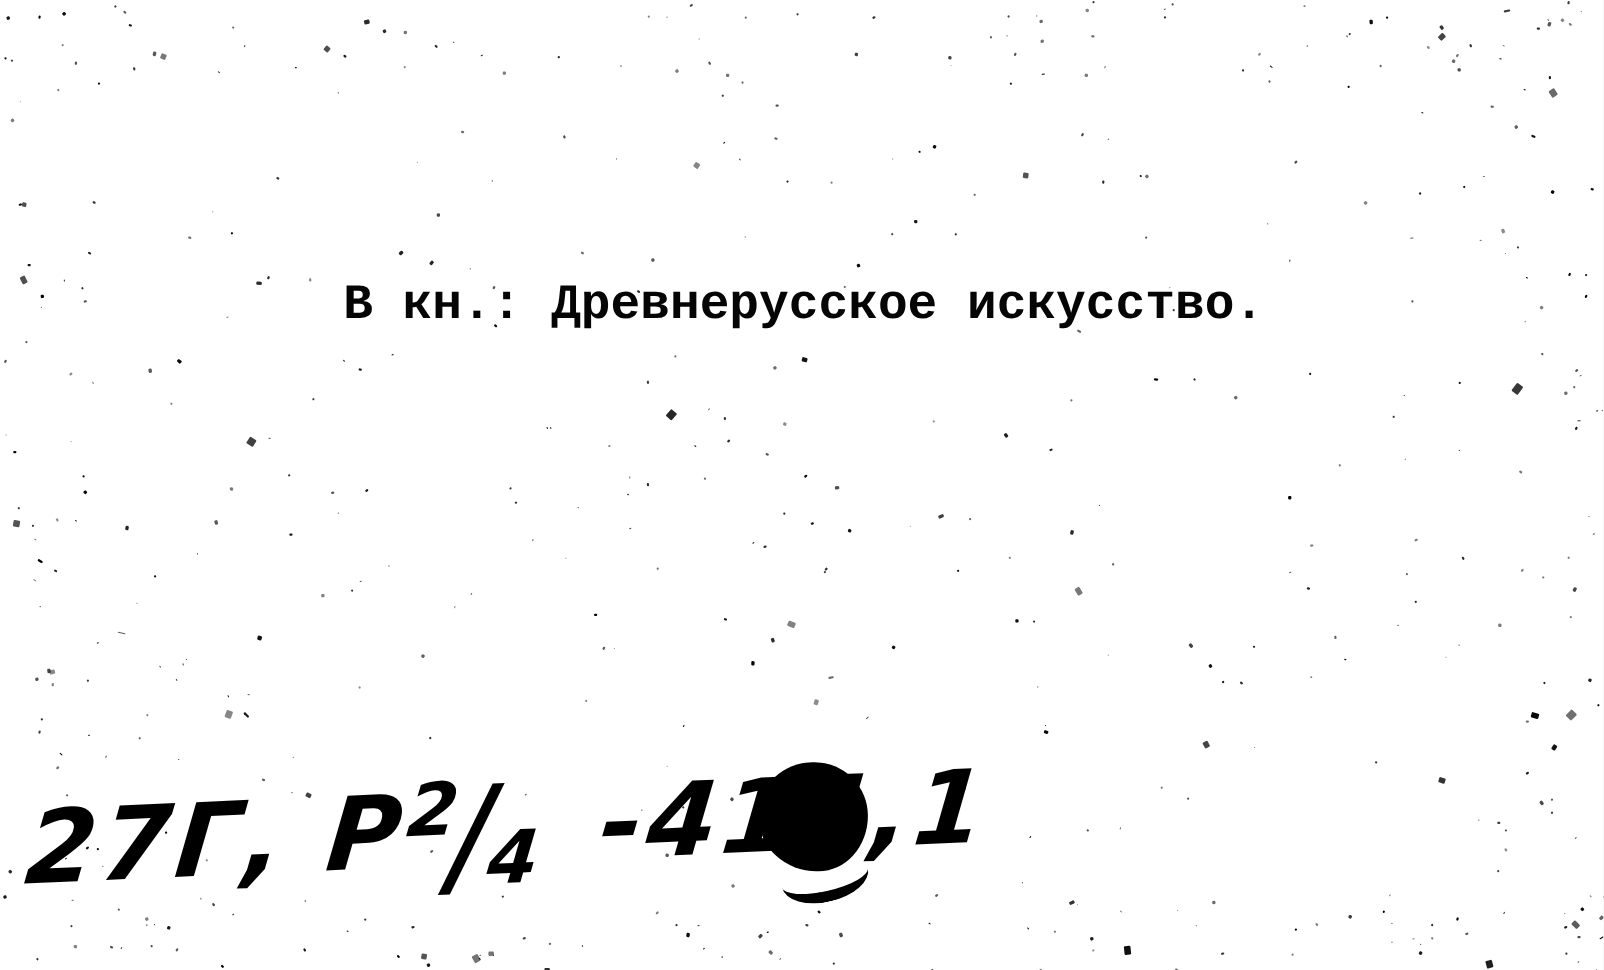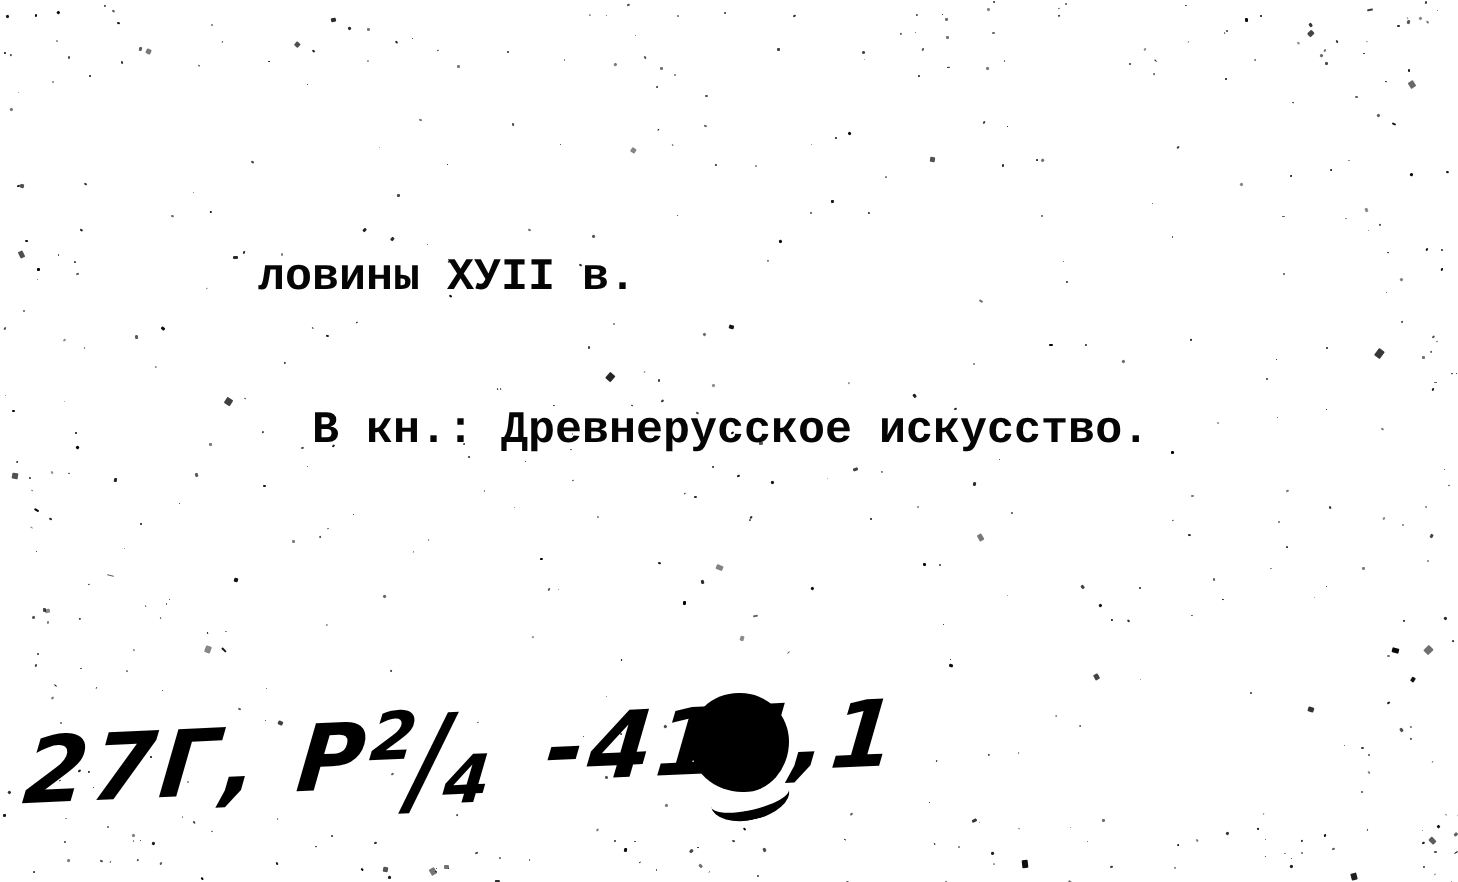--- a/index.html
+++ b/index.html
@@ -84,21 +84,20 @@
 
   
   .speck { position: absolute; background: #000; border-radius: 1px; }
 </style>
 </head>
 <body>
 
 <div class="scan">
 
   <div class="typed-block">
-    <div class="typed-line">ловины ХУІІ в.</div>
     <div class="typed-line indent">В кн.: Древнерусское искусство.</div>
     
     
   </div>
 
   <div class="hole-punch"></div>
   <div class="hole-punch-shadow"></div>
 
   <div class="call-number">
     <span>27Г,</span>

